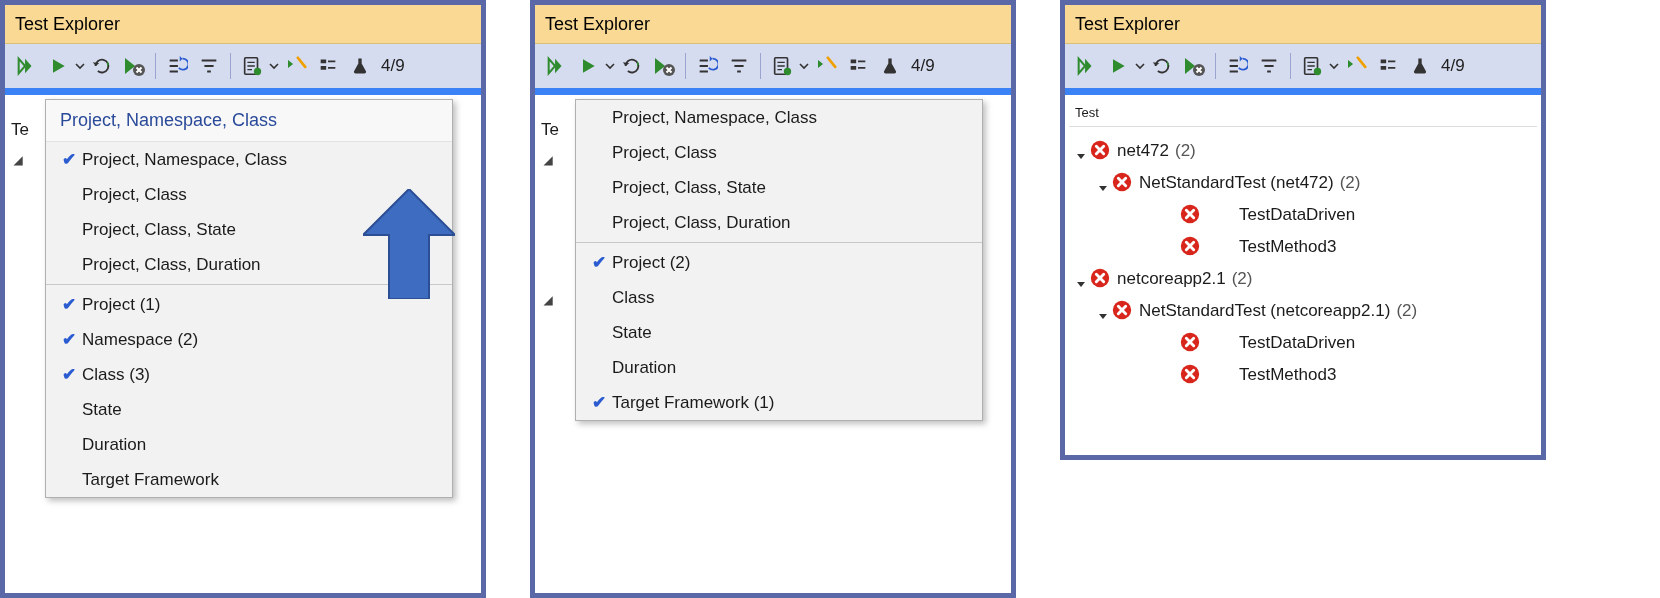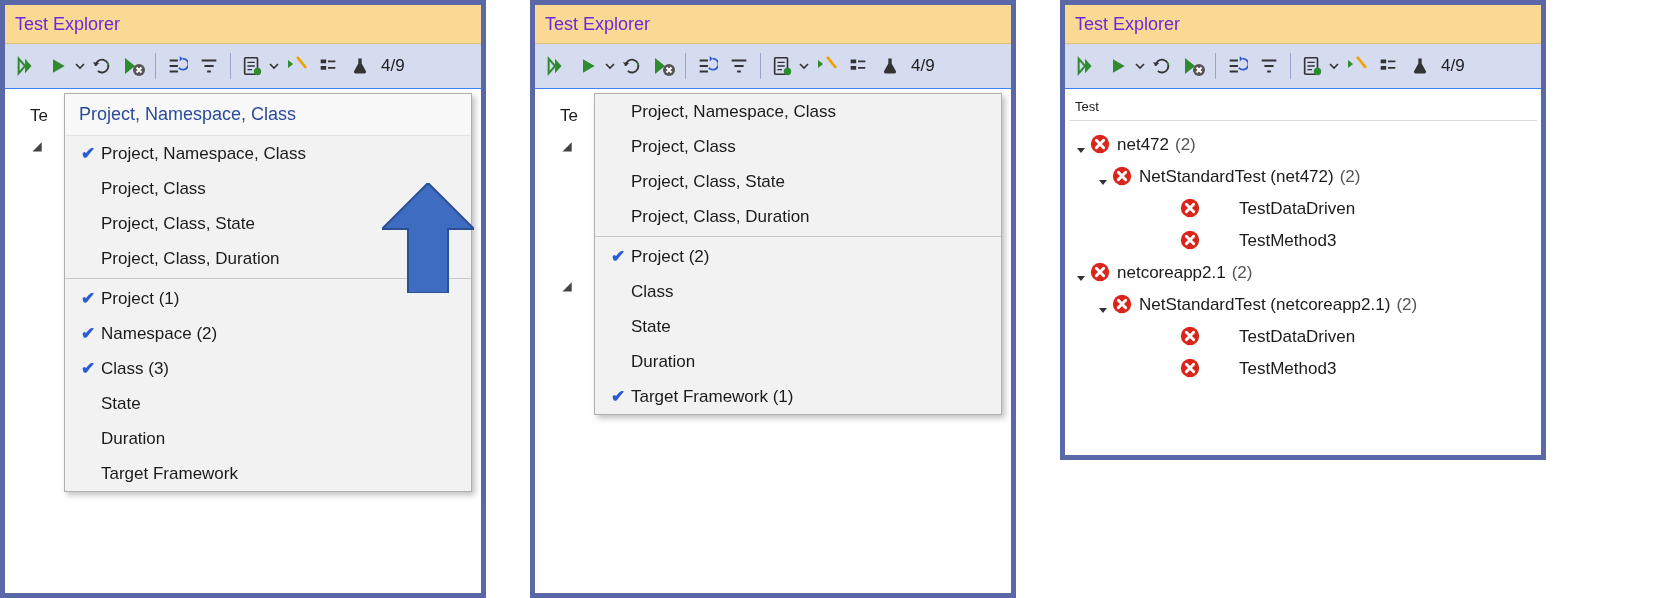--- a/index.html
+++ b/index.html
@@ -25,51 +25,50 @@
   .panel.p2 { left:530;  top:0; width:486px; height:598px; left:530px;}
   .panel.p3 { left:1060; top:0; width:486px; height:460px; left:1060px;}
 
   .title-bar {
     background: #fad994;
     height: 38px;
     display: flex;
     align-items: center;
     padding: 0 10px;
     font-size: 18px;
-    color: #6d28d9;
+    color: #000000;
     border-bottom: 1px solid #d8c07a;
   }
   .toolbar {
     background: #d6dcf0;
     height: 44px;
     display: flex;
     align-items: center;
     padding: 0 6px;
     gap: 2px;
-    border-bottom: 1px solid #3b82f6;
+    border-bottom: 7px solid #3b82f6;
     position: relative;
   }
   .tool-btn {
     width: 30px;
     height: 30px;
     display:flex;
     align-items:center;
     justify-content:center;
     border-radius:2px;
   }
   .sep { width:1px; height:26px; background:#9aa4cf; margin:0 4px;}
   .dropdown-arrow {
     width:10px; display:flex; align-items:center; justify-content:center;
   }
   .test-count { font-size:17px; color:#222; margin-left:4px;}
 
   .body-area {
     position: relative;
-    padding-top: 12px;
-    margin-left: 19px;
+    padding-top: 20px;
   }
   .peek-row {
     height: 30px;
     display:flex;
     align-items:center;
     padding-left:6px;
     font-size:17px;
     color:#1b1b1b;
   }
   .menu {

